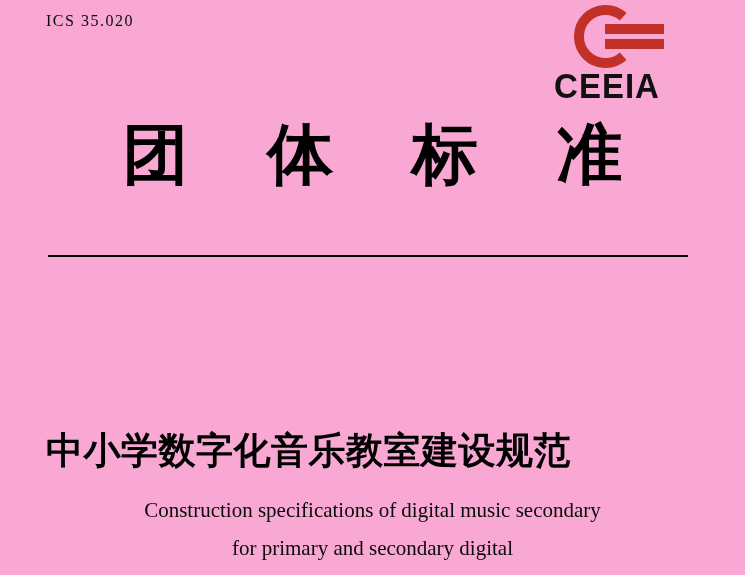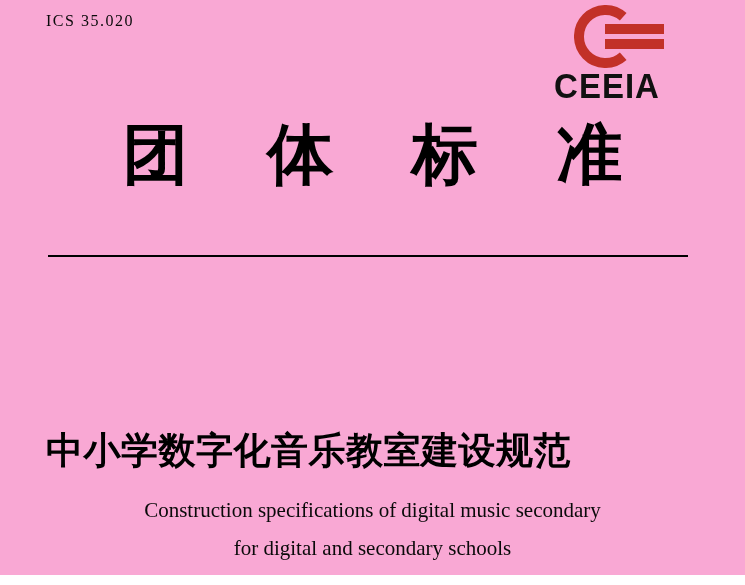--- a/index.html
+++ b/index.html
@@ -93,15 +93,15 @@
     <span>标</span>
     <span>准</span>
   </div>
 
 
   <hr class="head-rule">
 
   <div class="main-title">中小学数字化音乐教室建设规范</div>
 
   <div class="en-line1">Construction specifications of digital music secondary</div>
-  <div class="en-line2">for digital and secondary schools</div>
+  <div class="en-line2">for primary and secondary digital</div>
 
 </div>
 
 </body></html>

